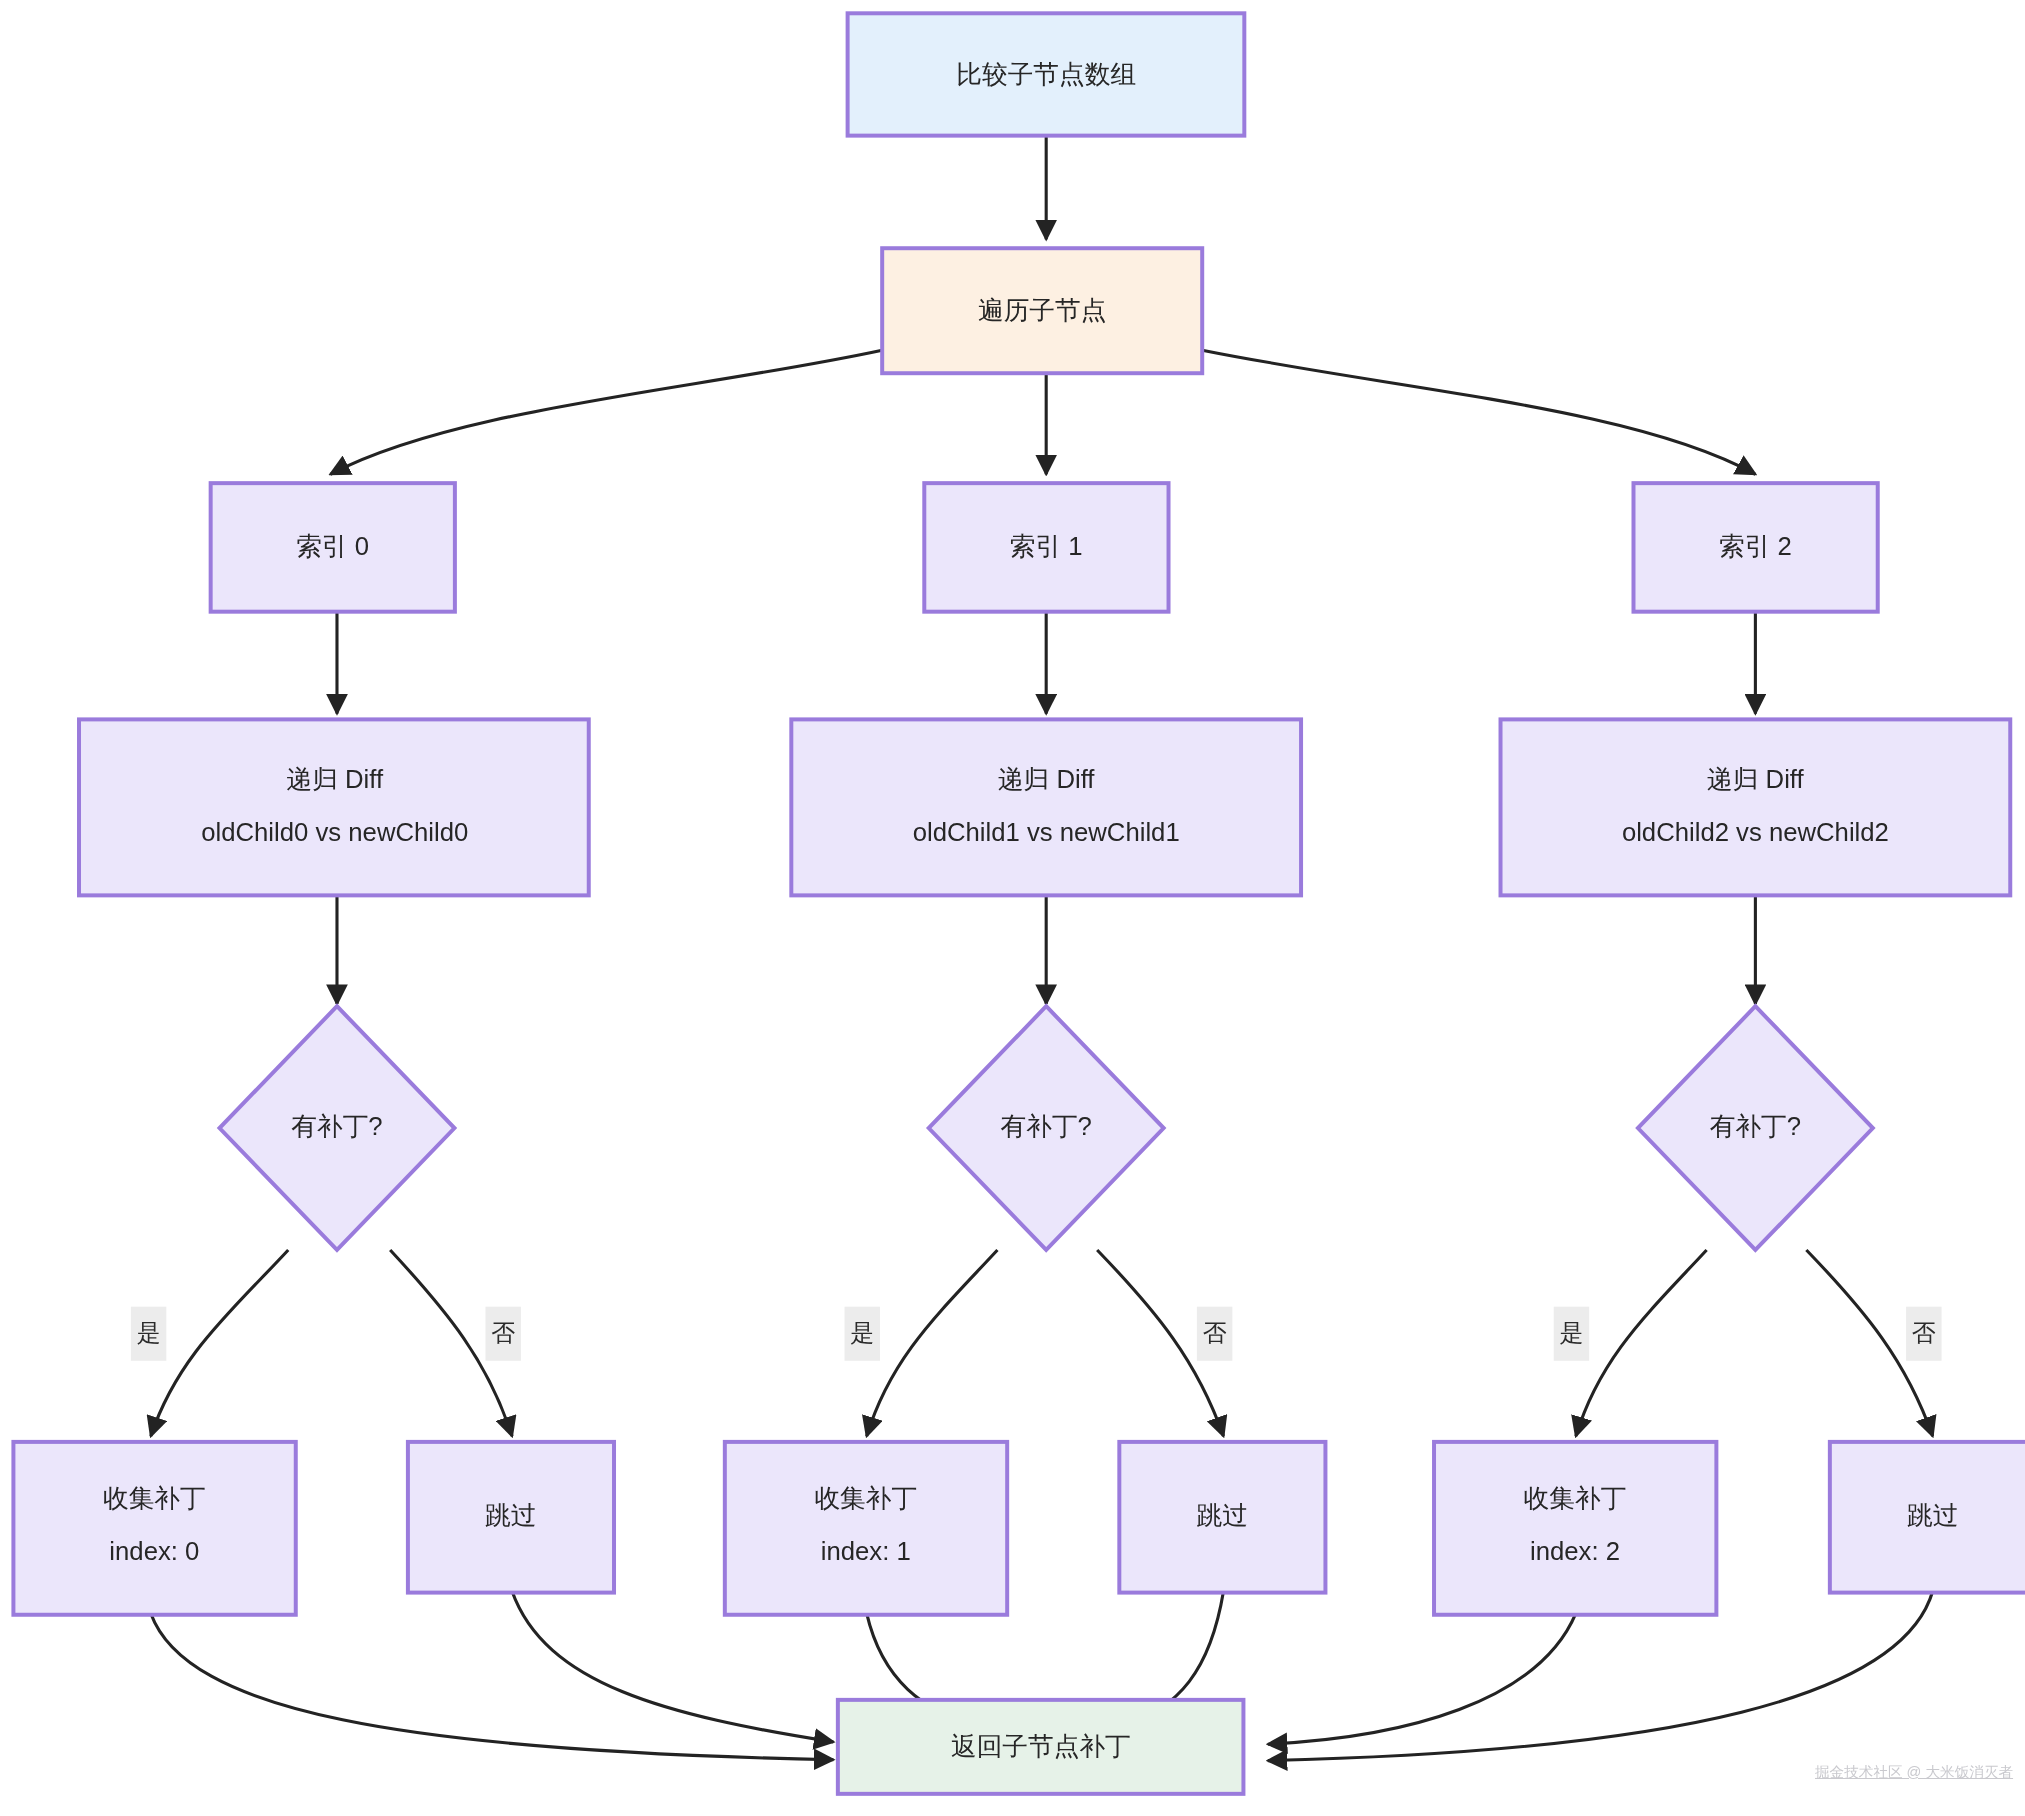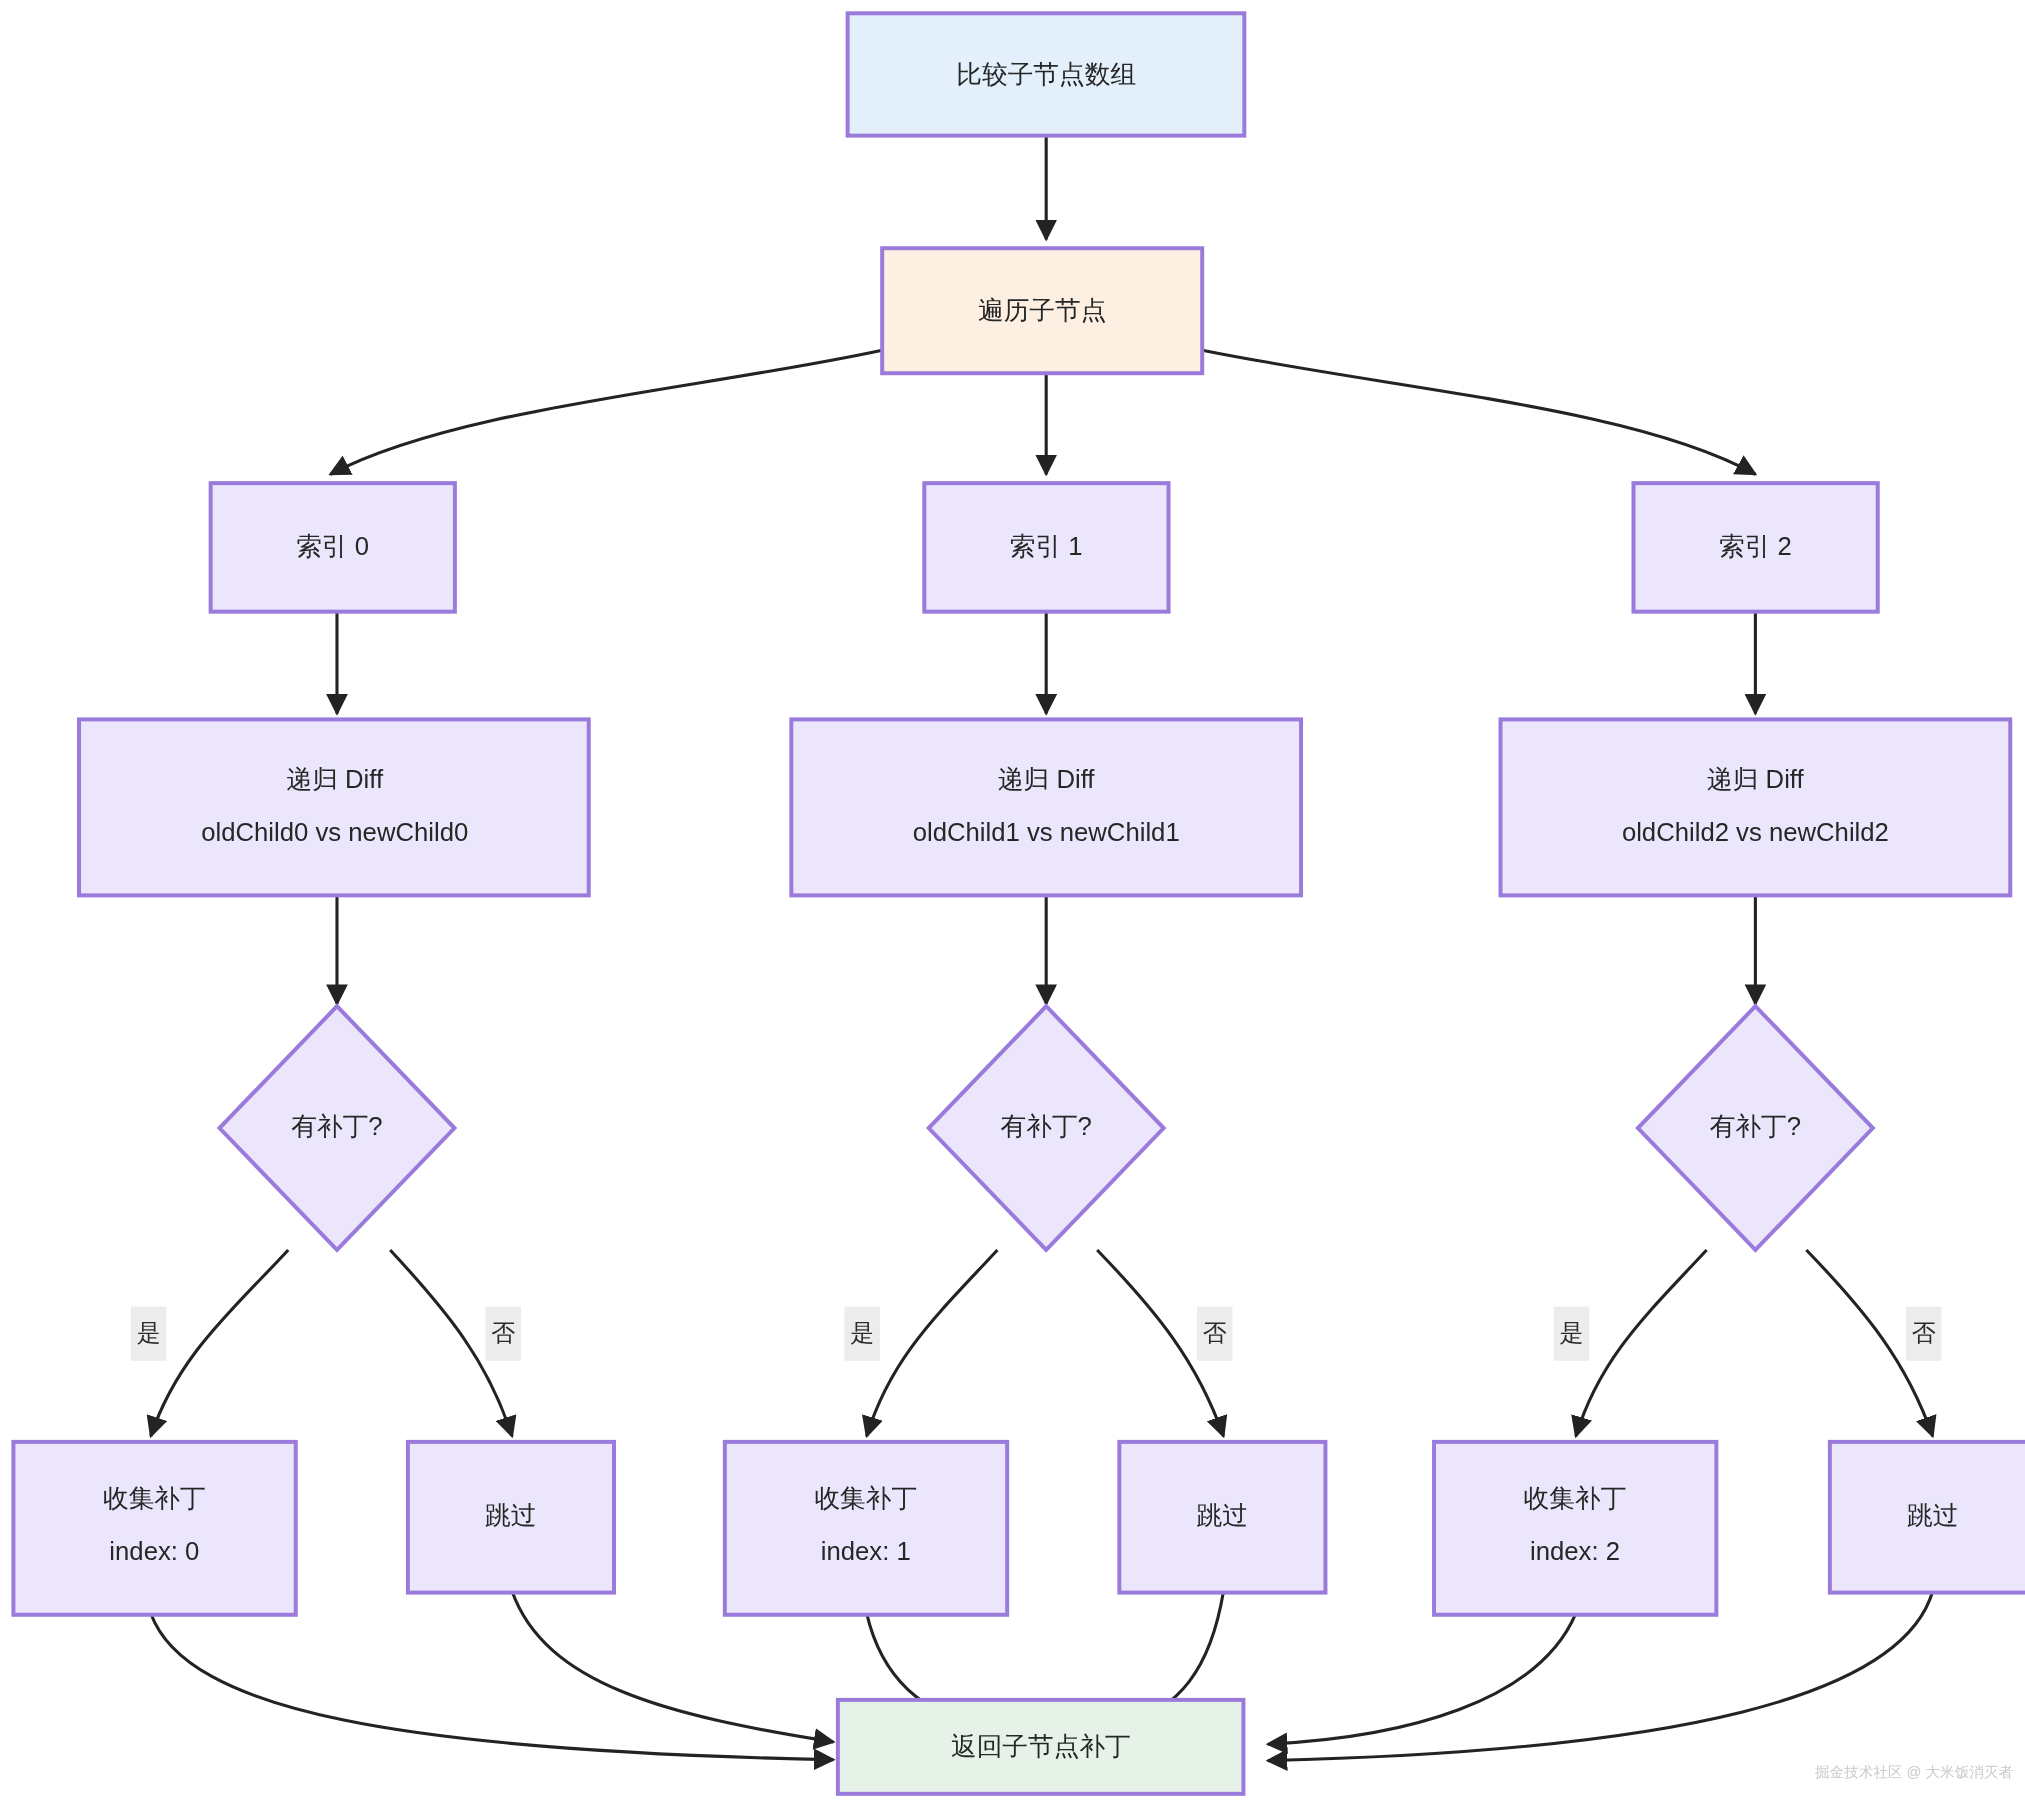--- a/index.html
+++ b/index.html
@@ -221,16 +221,16 @@
       </g>
 
       <g>
         <rect class="node-rect" x="1890" y="3835" width="915" height="212" fill="#e6f2e8" stroke="#9a7bdc"></rect>
         <text class="node-text" x="2348" y="3944">返回子节点补丁</text>
       </g>
 
     </g>
   </svg>
 
-  <div class="watermark" style="left:1815px; top:1763px;">掘金技术社区 @ 大米饭消灭者</div>
+  <div class="watermark" style="left:1815px; top:1763px;text-decoration:underline;">掘金技术社区 @ 大米饭消灭者</div>
 
 </div>
 
 
 </body></html>

